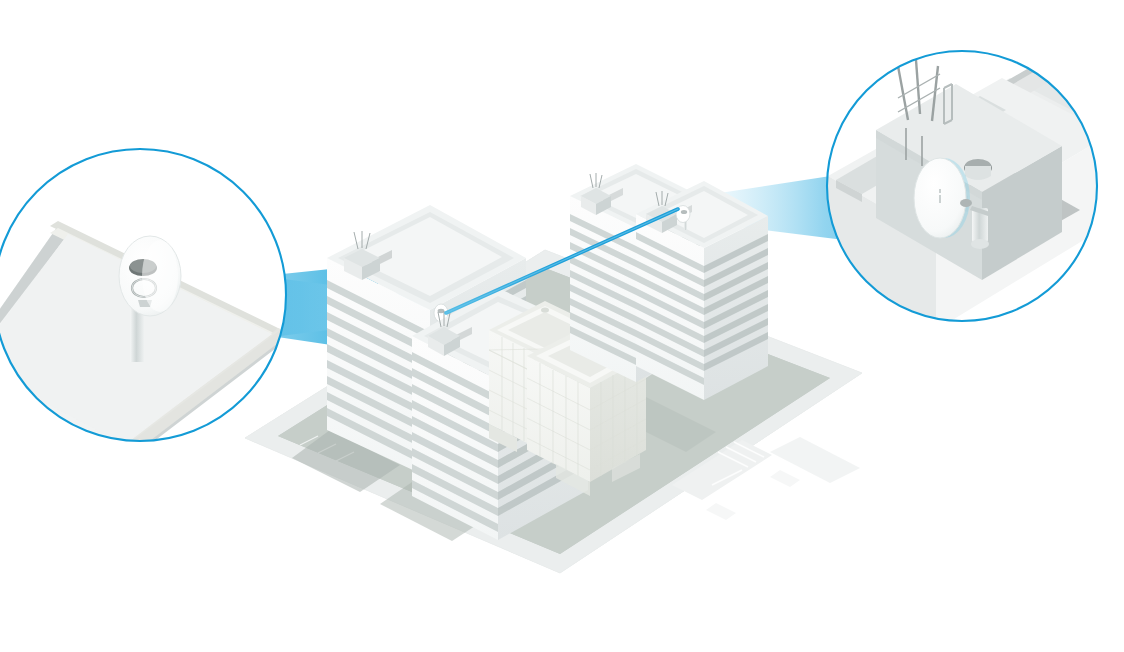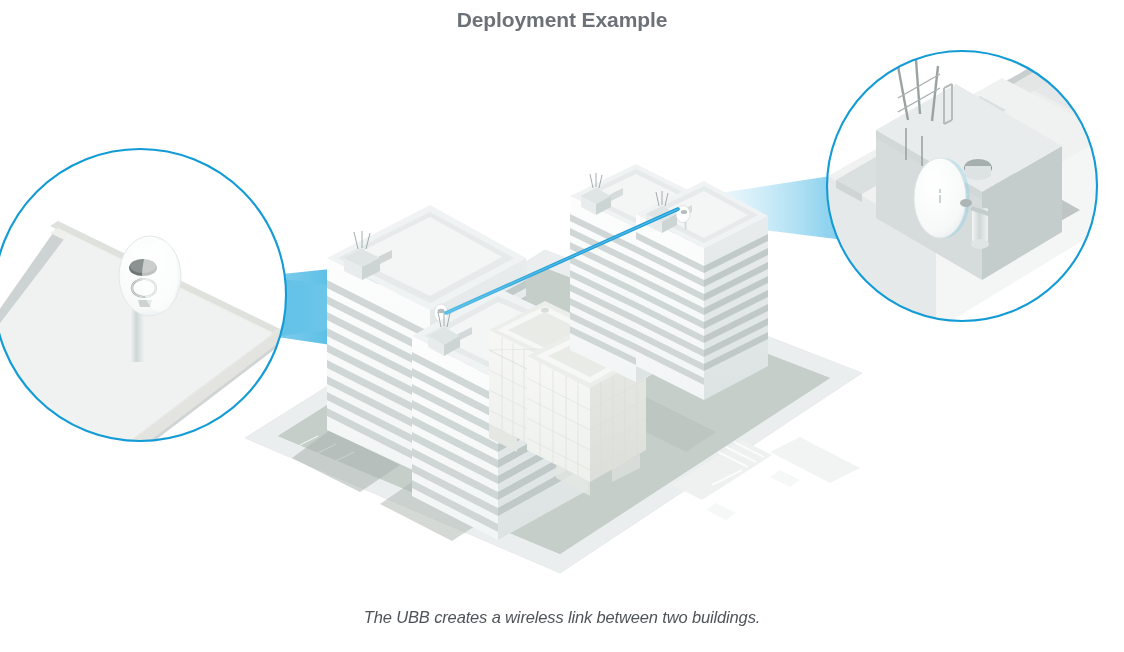--- a/index.html
+++ b/index.html
@@ -41,21 +41,20 @@
     width: 1124px;
     height: 652px;
     display: block;
   }
 </style>
 </head>
 <body style="background: rgb(255, 255, 255);">
 
 <div id="page">
 
-  <div id="page-title" style="color: rgb(108, 113, 119);">Deployment Example</div>
 
   <svg id="scene-svg" viewBox="0 0 1124 652" xmlns="http://www.w3.org/2000/svg">
     <defs>
 
       <linearGradient id="coneL" x1="0" y1="0" x2="1" y2="0">
         <stop offset="0" stop-color="#3cb3e0" stop-opacity="1"></stop>
         <stop offset="0.55" stop-color="#63c2e8" stop-opacity="0.75"></stop>
         <stop offset="1" stop-color="#aadff3" stop-opacity="0.12"></stop>
       </linearGradient>
       <linearGradient id="coneR" x1="0" y1="0" x2="1" y2="0">
@@ -493,15 +492,14 @@
           <path d="M 940,193 l 0,-4 m 0,6 l 0,8" stroke="#b7bfbf" stroke-width="1.4" fill="none"></path>
           <ellipse cx="966" cy="203" rx="6" ry="4" fill="#aeb5b5"></ellipse>
           <path d="M 972,206 L 990,212 L 988,216 L 970,210 Z" fill="#c5cccc"></path>
         </g>
       </g>
       <circle cx="962" cy="186" r="135" fill="none" stroke="#139bd6" stroke-width="2.1"></circle>
     </g>
 
   </svg>
 
-  <div id="caption" style="color: rgb(79, 84, 90);">The UBB creates a wireless link between two buildings.</div>
 
 </div>
 
 </body></html>

